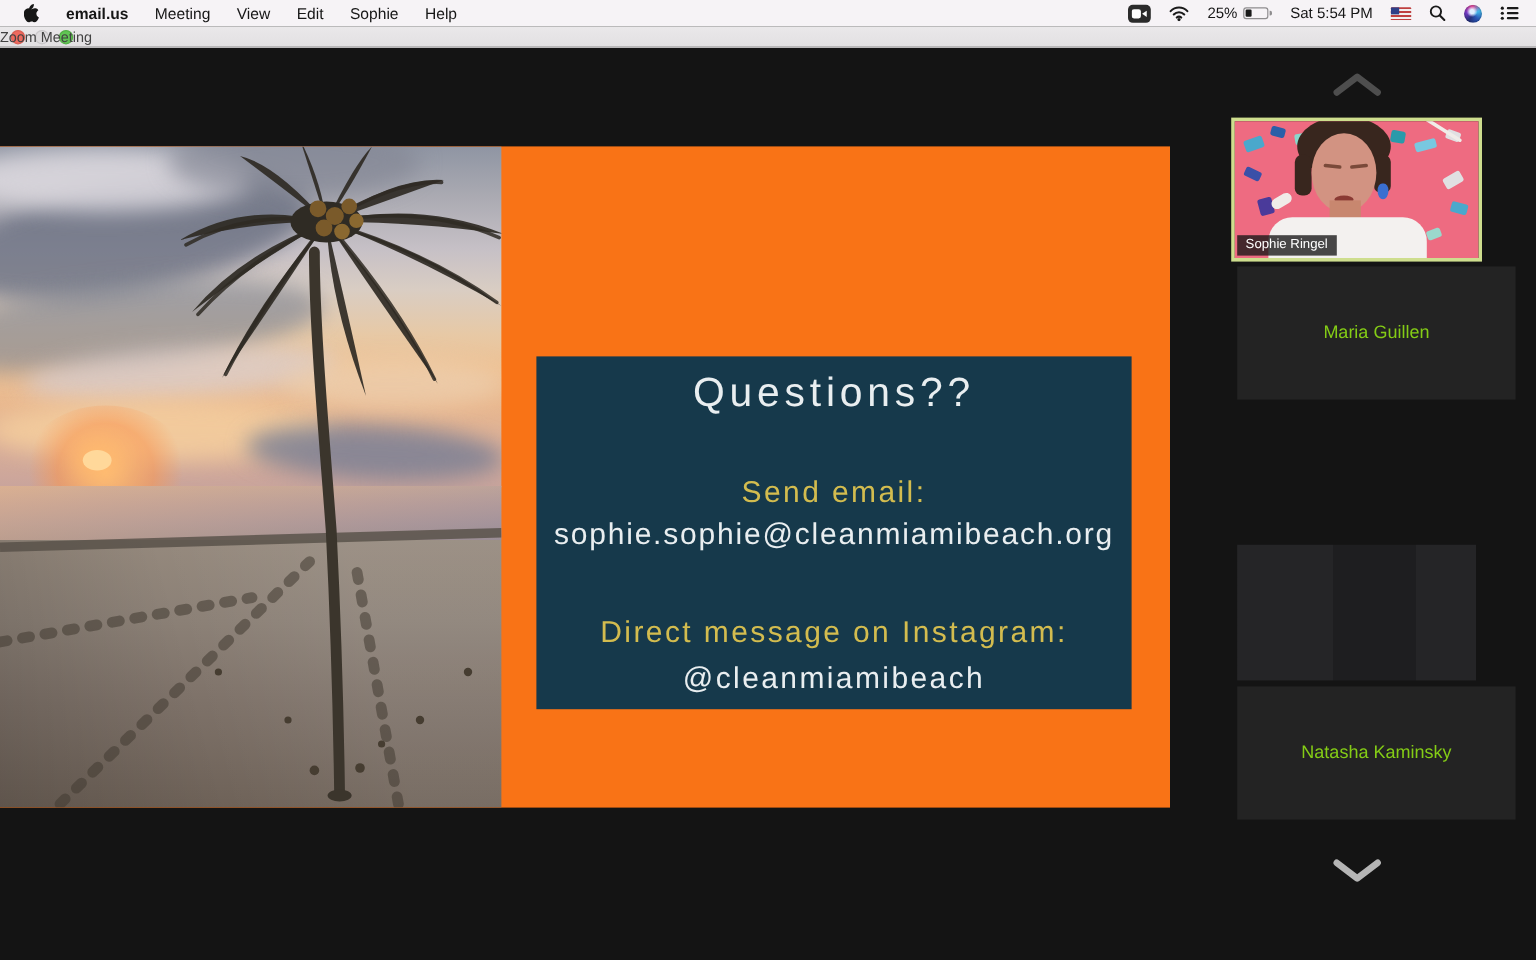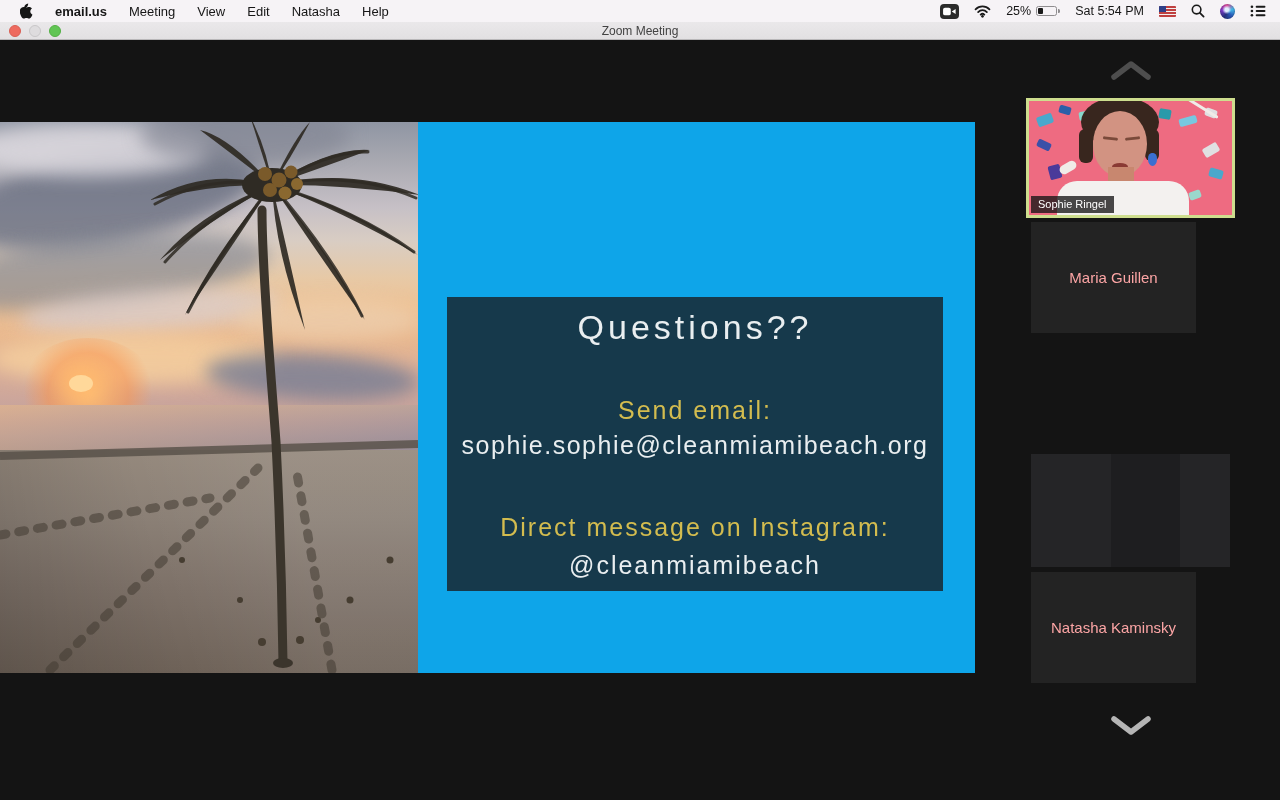--- a/index.html
+++ b/index.html
@@ -36,29 +36,29 @@
 
   
   .titlebar { position:absolute; left:0; top:22px; width:1280px; height:18px;
               background:linear-gradient(#eae8ea,#e2e0e2); border-bottom:1px solid #b9b7b9;
               z-index:39; }
   .tl { position:absolute; top:3px; width:12px; height:12px; border-radius:50%; }
   .tl-close { left:9px;  background:#ee6a5f; border:0.5px solid #d95f54; }
   .tl-min   { left:29px; background:#dedcde; border:0.5px solid #c9c7c9; }
   .tl-zoom  { left:49px; background:#61c554; border:0.5px solid #53b045; }
   .tb-title { position:absolute; left:0; right:0; top:0; height:18px; line-height:18px;
-              text-align:center; font-size:12px; color:#424242; }
+              font-size:12px; color:#424242; }
 
   
   .stage { position:absolute; left:0; top:40px; width:1280px; height:760px;
            background:#141414; }
 
   
   .slide { position:absolute; left:0; top:82px; width:975px; height:551px;
-           background:#0ea5e9; }
+           background:#f97316; }
 
   
   .photo { position:absolute; left:0; top:0; width:418px; height:551px; overflow:hidden; }
   .sky { position:absolute; left:0; top:0; width:418px; height:284px;
          background:linear-gradient(180deg,#8f95a3 0%,#a9a9b1 14%,#c6c0c6 30%,#d9cdc3 42%,
                     #e7c9a6 55%,#eec295 65%,#e9b88f 76%,#d9ae98 88%,#c9a49c 100%); }
   .cloud { position:absolute; border-radius:50%; filter:blur(9px); }
   .sunglow { position:absolute; left:18px; top:216px; width:140px; height:110px;
              background:radial-gradient(circle, rgba(255,190,115,.95) 0%, rgba(250,150,80,.55) 45%,
                         rgba(250,150,80,0) 72%); border-radius:50%; }
@@ -81,23 +81,23 @@
           text-align:center; padding-top:8px; }
   .q-title { font-size:34px; letter-spacing:4px; color:#e9eef0; line-height:44px; }
   .q-yellow { font-size:25px; letter-spacing:2px; color:#d3bc4f; line-height:30px;text-align:right; }
   .q-white25 { font-size:25px; letter-spacing:1.5px; color:#e9eef0; line-height:40px; }
   .q-handle { font-size:25px; letter-spacing:2px; color:#e9eef0; line-height:38px; }
   .mt46 { margin-top:46px; } .mt42 { margin-top:47px; } .mt4 { margin-top:4px; }
 
   
   .chev { position:absolute; left:1106px; width:50px; height:28px; background:none;
           border:none; cursor:pointer; }
-  .tile-name { position:absolute; left:1031px; width:165px; height:111px; background:#232323;
+  .tile-name { position:absolute; left:1031px; width:232px; height:111px; background:#232323;
                display:flex; align-items:center; justify-content:center;
-               color:#fca5a5; font-size:15px; cursor:pointer; }
+               color:#84cc16; font-size:15px; cursor:pointer; }
   .tile-sophie { position:absolute; left:1026px; top:98px; width:209px; height:120px;
                  border:3px solid #cede8e; background:#101010; cursor:pointer; }
   .sophie-video { position:absolute; inset:0; background:#ee6b81; overflow:hidden; }
   .conf { position:absolute; border-radius:2px; }
   .s-hair { position:absolute; left:52px; top:-4px; width:78px; height:50px; border-radius:50%;
             background:#38261e; }
   .s-hairL { position:absolute; left:50px; top:28px; width:14px; height:34px; border-radius:6px;
              background:#38261e; }
   .s-hairR { position:absolute; left:116px; top:28px; width:14px; height:32px; border-radius:6px;
              background:#38261e; }
@@ -150,21 +150,21 @@
   <div class="mb-left">
     <div class="apple-wrap">
       <svg width="14" height="16" viewBox="0 0 17 20">
         <path fill="#161616" d="M8.7 4.6c.9-1.1 1.5-2.6 1.3-4.1-1.3.1-2.8.9-3.7 2-.8 1-1.5 2.6-1.3 4 1.4.1 2.8-.8 3.7-1.9zm3.9 5.9c0-2.4 2-3.6 2.1-3.7-1.1-1.7-2.9-1.9-3.5-1.9-1.5-.2-2.9.9-3.7.9-.8 0-1.9-.9-3.2-.9-1.6 0-3.1 1-4 2.4-1.7 3-.4 7.4 1.2 9.8.8 1.2 1.8 2.5 3.1 2.4 1.2 0 1.7-.8 3.2-.8 1.5 0 1.9.8 3.2.8 1.3 0 2.2-1.2 3-2.4.9-1.4 1.3-2.7 1.3-2.8-.1 0-2.6-1-2.7-3.8z"></path>
       </svg>
     </div>
     <div class="mb-item mb-app">email.us</div>
     <div class="mb-item">Meeting</div>
     <div class="mb-item">View</div>
     <div class="mb-item">Edit</div>
-    <div class="mb-item">Natasha</div>
+    <div class="mb-item">Sophie</div>
     <div class="mb-item">Help</div>
   </div>
   <div class="mb-right">
     <div class="cam-badge">
       <svg width="13" height="9" viewBox="0 0 20 14">
         <rect x="0" y="1" width="12" height="12" rx="3" fill="#ffffff"></rect>
         <path d="M13.5 7l6-4v8z" fill="#ffffff"></path>
       </svg>
     </div>
     <svg width="17" height="13" viewBox="0 0 18 14">

